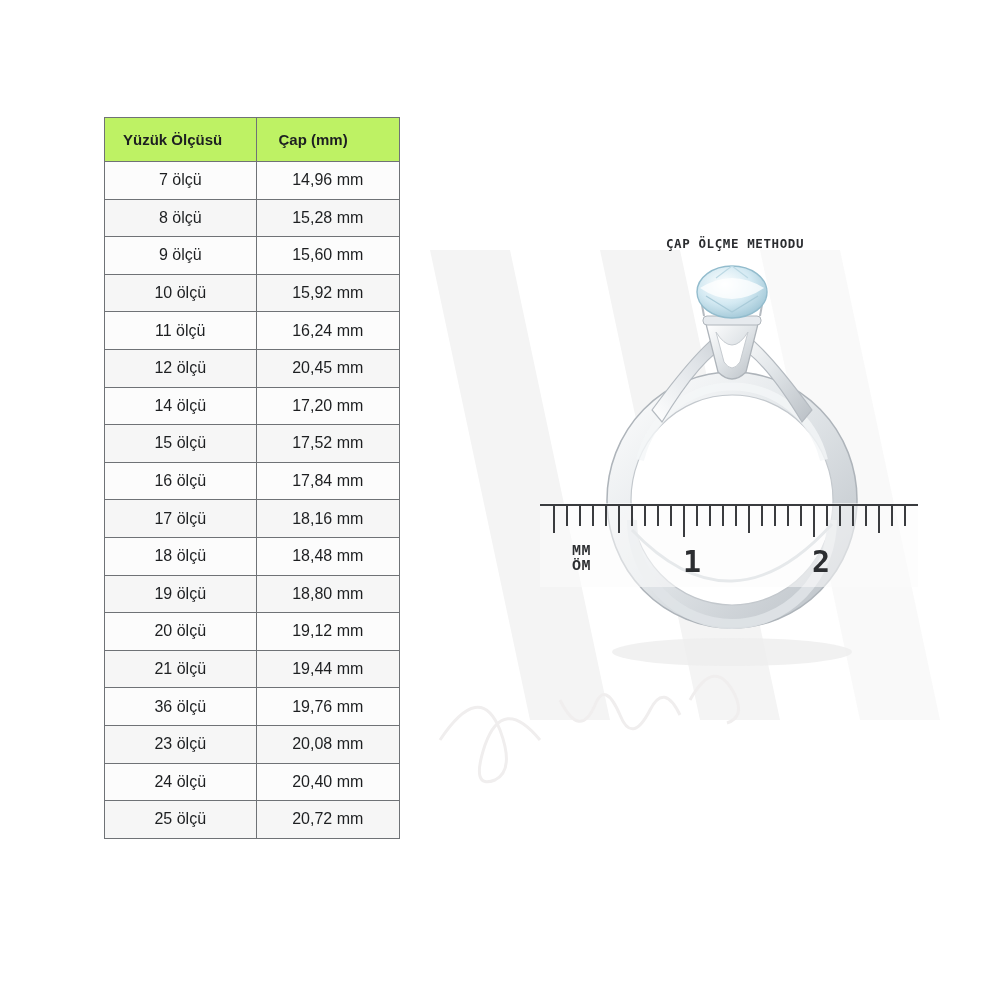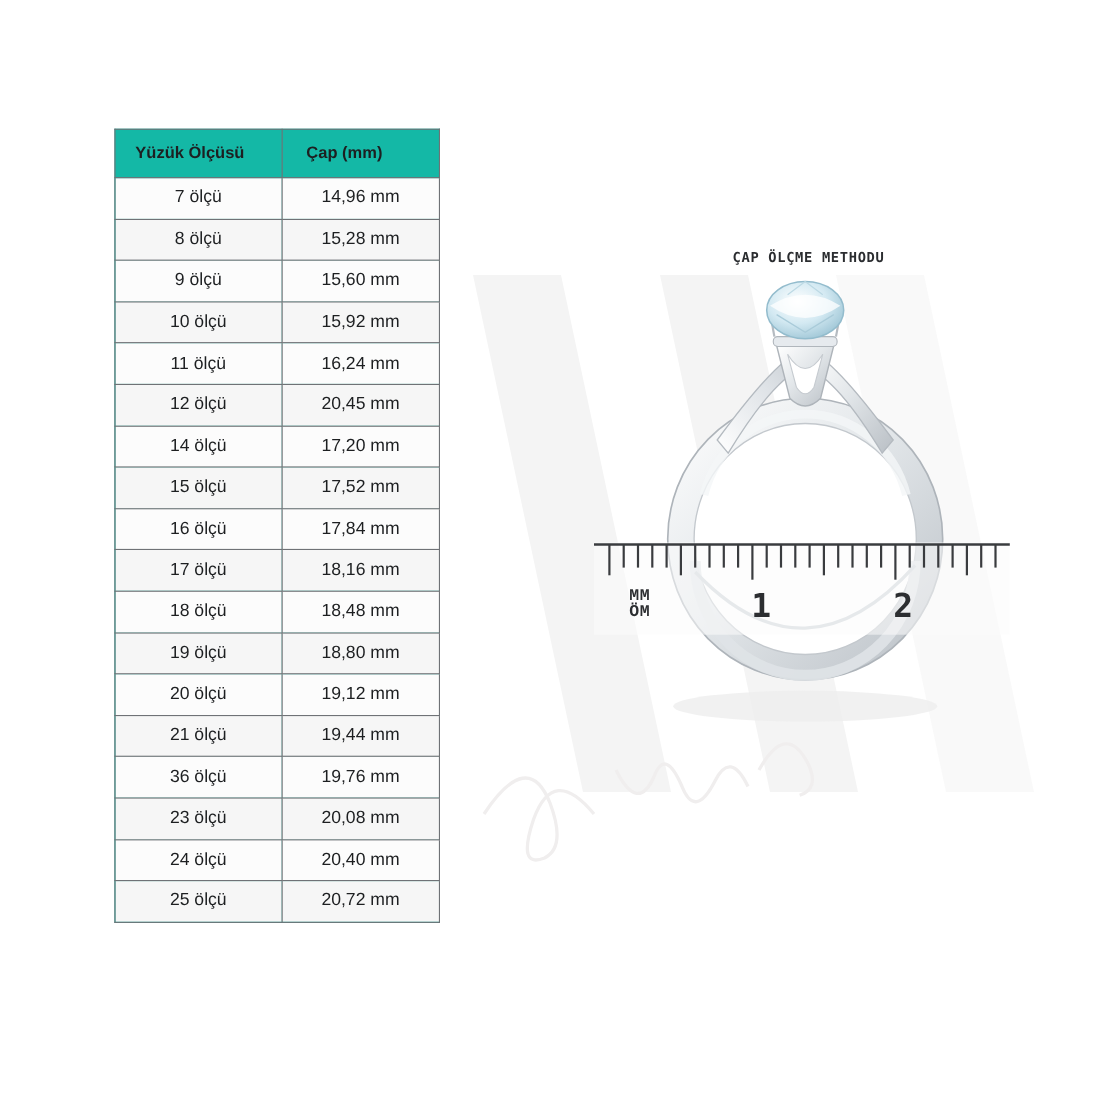--- a/index.html
+++ b/index.html
@@ -26,21 +26,21 @@
   
   .table-wrap {
     position: absolute;
     left: 104px;
     top: 117px;
     width: 296px;
   }
   table.size-table {
     border-collapse: collapse;
     width: 296px;
-    background: #14b8a6;
+    background: #bef264;
   }
   table.size-table th,
   table.size-table td {
     border: 1px solid #6f7276;
     font-size: 16px;
     color: #1d1f21;
     text-align: center;
     height: 36.6px;
     padding: 0;
     font-family: "Liberation Sans", sans-serif;
@@ -57,21 +57,21 @@
   }
   table.size-table td.col-1 { width: 152px; }
   table.size-table td.col-2 { width: 144px; }
   table.size-table tbody tr:nth-child(odd) td { background: #fcfcfc; }
   table.size-table tbody tr:nth-child(even) td { background: #f6f6f6; }
 
   
   .illus {
     position: absolute;
     left: 520px;
-    top: 190px;
+    top: 200px;
     width: 420px;
     height: 500px;
   }
   .illus-title {
     position: absolute;
     left: 90px;
     top: 36px;
     width: 250px;
     text-align: center;
     font-family: "DejaVu Sans Mono", monospace;

